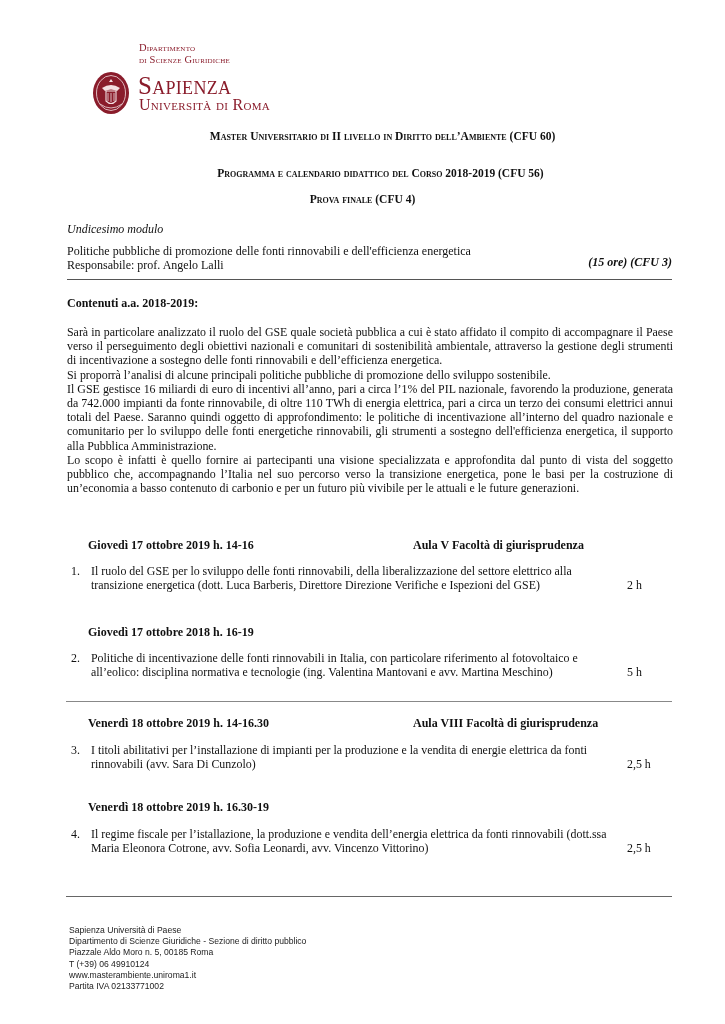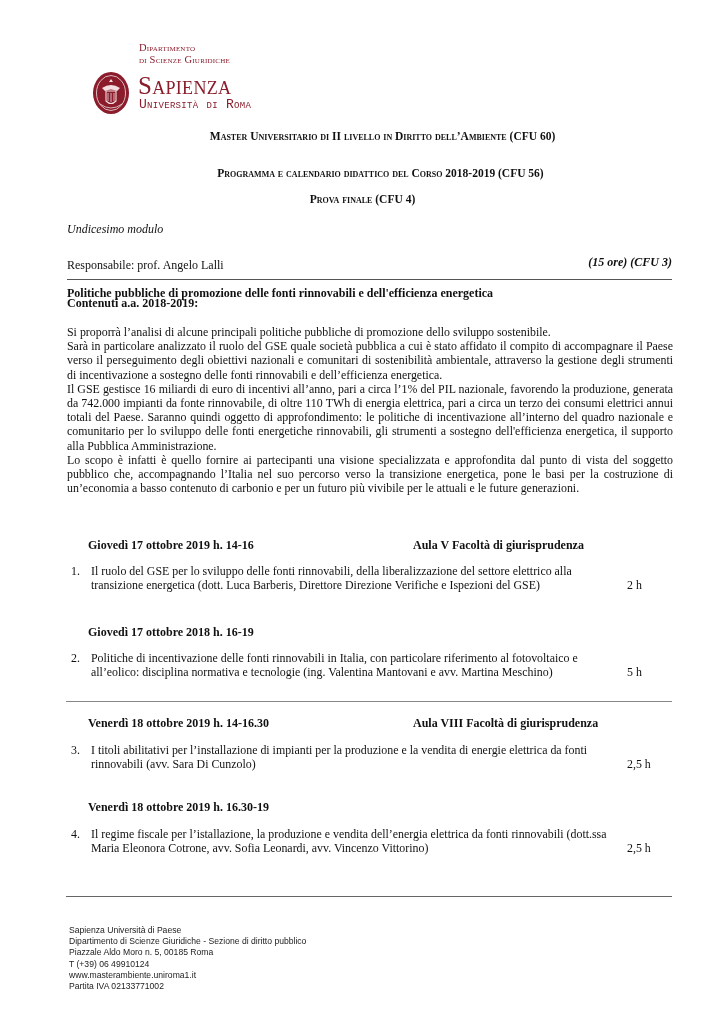--- a/index.html
+++ b/index.html
@@ -2,30 +2,30 @@
 <html><head>
 <meta charset="utf-8">
 <style>
   * { margin: 0; padding: 0; box-sizing: border-box; }
   html, body { width: 725px; height: 1024px; background: #ffffff; overflow: hidden; }
   body { position: relative; font-family: "Liberation Serif", serif; color: #111; }
 
   .dept { position: absolute; left: 139px; top: 42px; color: #8a1c2b; font-family: "Liberation Serif", serif; font-size: 10.5px; line-height: 12px; font-variant: small-caps; letter-spacing: 0.2px; }
   .seal { position: absolute; left: 92px; top: 71px; width: 38px; height: 44px; }
   .uni-name { position: absolute; left: 138px; top: 73px; color: #8a1c2b; font-family: "Liberation Serif", serif; font-size: 25px; line-height: 26px; font-variant: small-caps; letter-spacing: 0.3px; text-align: right; }
-  .uni-sub { position: absolute; left: 139px; top: 99px; color: #8a1c2b; font-family: Liberation Mono, monospace; font-size: 13px; line-height: 12px; font-variant: small-caps; letter-spacing: 0.3px; }
+  .uni-sub { position: absolute; left: 139px; top: 99px; color: #8a1c2b; font-family: Liberation Serif, serif; font-size: 16px; line-height: 12px; font-variant: small-caps; letter-spacing: 0.3px; }
 
   .title { position: absolute; left: 0; width: 725px; text-align: center; font-weight: bold; font-variant: small-caps; font-size: 11.5px; }
   .t1 { top: 130px; margin-left: 20px; }
   .t2 { top: 167px; margin-left: 18px; }
   .t3 { top: 193px; }
 
   .mod-row { position: absolute; left: 67px; top: 222px; width: 605px; display: flex; justify-content: space-between; font-style: italic; font-size: 12px; padding-bottom: 9px; border-bottom: 1px solid #555; }
   .mod-right { font-weight: bold; margin-top: 33px; }
-  .course-title { position: absolute; left: 67px; top: 244px; font-weight: bold; font-size: 12px; margin-top: 42px; }
+  .course-title { position: absolute; left: 67px; top: 244px; font-weight: normal; font-size: 12px; }
   .resp { position: absolute; left: 67px; top: 258px; font-size: 12px; }
 
   .contenuti { position: absolute; left: 67px; top: 296px; font-weight: bold; font-size: 12px; }
   .body-text { position: absolute; left: 67px; top: 325px; width: 606px; font-size: 11.9px; line-height: 14.2px; text-align: justify; }
   .body-text p { margin: 0; }
 
   .sess-date { position: absolute; left: 88px; font-weight: bold; font-size: 12px; }
   .sess-room { position: absolute; left: 413px; font-weight: bold; font-size: 12px; }
   .item { position: absolute; left: 71px; width: 590px; font-size: 11.9px; line-height: 14.2px; }
   .item-num { position: absolute; left: 0; top: 0; }
@@ -61,22 +61,22 @@
 
 <div class="mod-row">
   <span>Undicesimo modulo</span>
   <span class="mod-right">(15 ore) (CFU 3)</span>
 </div>
 <div class="course-title">Politiche pubbliche di promozione delle fonti rinnovabili e dell'efficienza energetica</div>
 <div class="resp">Responsabile: prof. Angelo Lalli</div>
 
 <div class="contenuti">Contenuti a.a. 2018-2019:</div>
 <div class="body-text">
+  <p>Sarà in particolare analizzato il ruolo del GSE quale società pubblica a cui è stato affidato il compito di accompagnare il Paese verso il perseguimento degli obiettivi nazionali e comunitari di sostenibilità ambientale, attraverso la gestione degli strumenti di incentivazione a sostegno delle fonti rinnovabili e dell’efficienza energetica.</p>
   <p>Si proporrà l’analisi di alcune principali politiche pubbliche di promozione dello sviluppo sostenibile.</p>
-  <p>Sarà in particolare analizzato il ruolo del GSE quale società pubblica a cui è stato affidato il compito di accompagnare il Paese verso il perseguimento degli obiettivi nazionali e comunitari di sostenibilità ambientale, attraverso la gestione degli strumenti di incentivazione a sostegno delle fonti rinnovabili e dell’efficienza energetica.</p>
   <p>Il GSE gestisce 16 miliardi di euro di incentivi all’anno, pari a circa l’1% del PIL nazionale, favorendo la produzione, generata da 742.000 impianti da fonte rinnovabile, di oltre 110 TWh di energia elettrica, pari a circa un terzo dei consumi elettrici annui totali del Paese. Saranno quindi oggetto di approfondimento: le politiche di incentivazione all’interno del quadro nazionale e comunitario per lo sviluppo delle fonti energetiche rinnovabili, gli strumenti a sostegno dell'efficienza energetica, il supporto alla Pubblica Amministrazione.</p>
   <p>Lo scopo è infatti è quello fornire ai partecipanti una visione specializzata e approfondita dal punto di vista del soggetto pubblico che, accompagnando l’Italia nel suo percorso verso la transizione energetica, pone le basi per la costruzione di un’economia a basso contenuto di carbonio e per un futuro più vivibile per le attuali e le future generazioni.</p>
 </div>
 
 <div class="sess-date" style="top:538px">Giovedì 17 ottobre 2019 h. 14-16</div>
 <div class="sess-room" style="top:538px">Aula V Facoltà di giurisprudenza</div>
 <div class="item" style="top:564px">
   <span class="item-num">1.</span>
   <span class="item-text">Il ruolo del GSE per lo sviluppo delle fonti rinnovabili, della liberalizzazione del settore elettrico alla transizione energetica (dott. Luca Barberis, Direttore Direzione Verifiche e Ispezioni del GSE)</span>
   <span class="item-hours">2 h</span>

